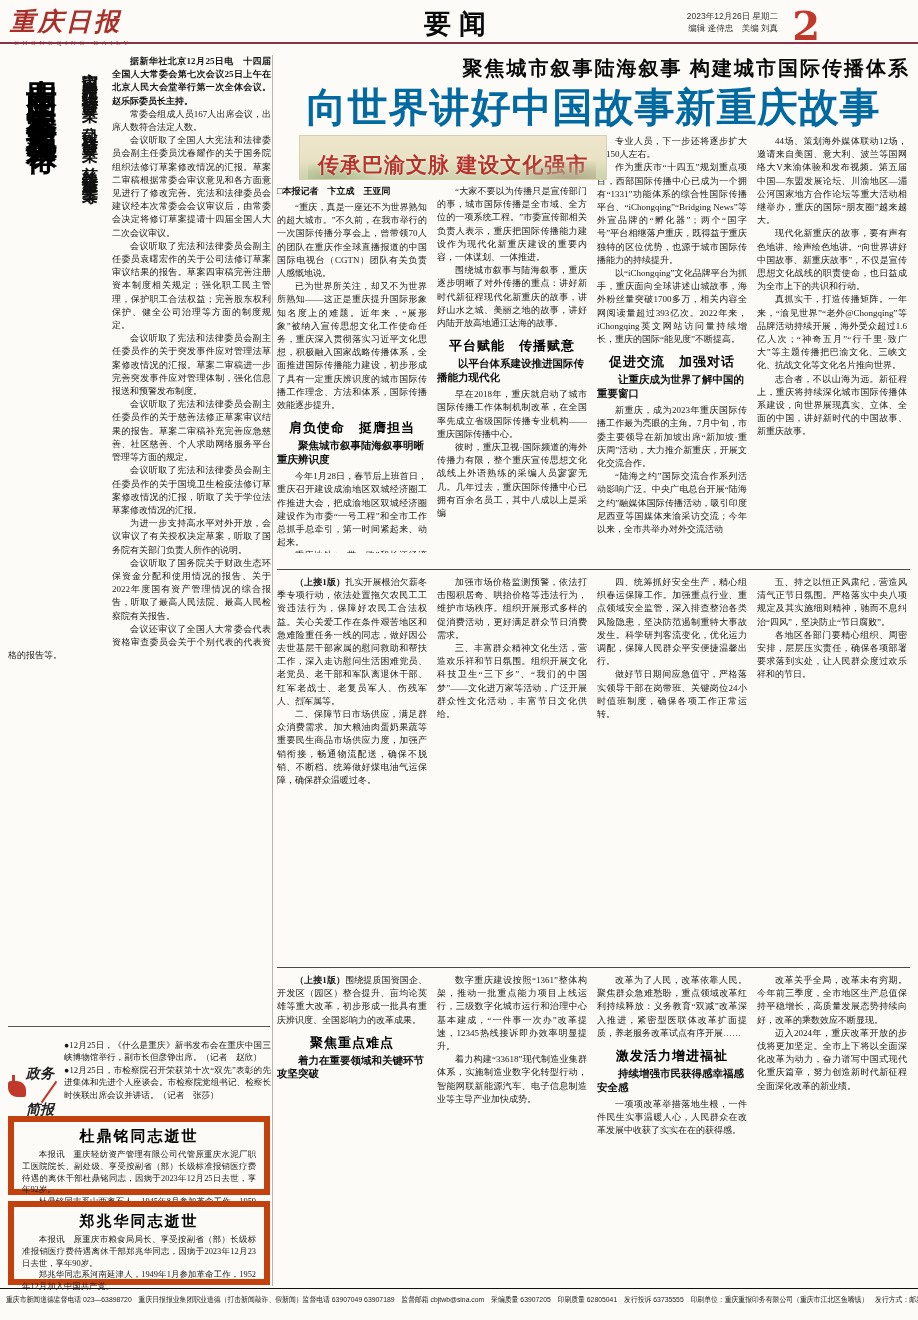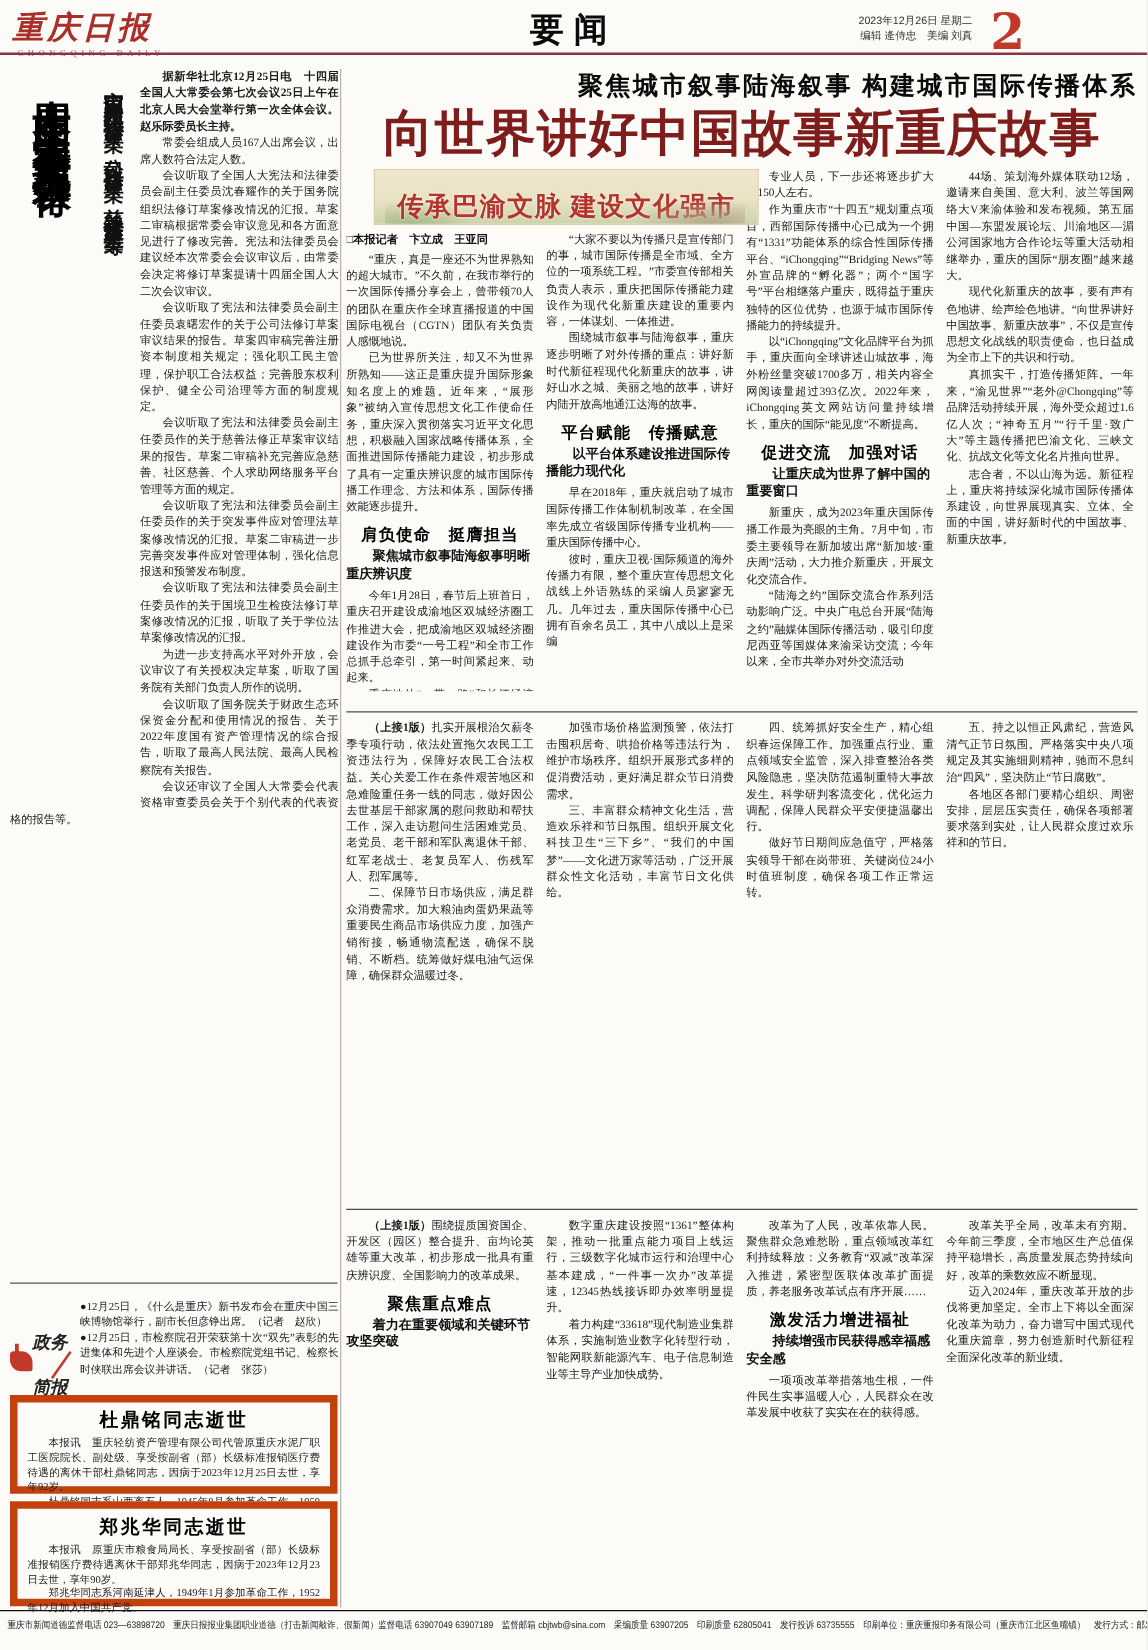--- a/index.html
+++ b/index.html
@@ -57,21 +57,21 @@
   .obit { position:absolute; left:8px; width:262px; border:6px solid #c2410c; padding:5px 8px 4px; background:#fcfbf7; }
   .obit1 { top:1116px; height:79px; }
   .obit2 { top:1201px; height:84px; }
   .obit-title { text-align:center; font-size:15px; font-weight:bold; letter-spacing:2px; margin-bottom:3px; color:#000; }
   .obit .para { font-size:8.4px; line-height:11.8px; }
   
   .main-story { position:absolute; left:277px; top:55px; width:633px; height:512px; overflow:hidden; }
   .kicker { text-align:right; font-family:"Liberation Sans","DejaVu Sans",sans-serif; font-weight:900;
     font-size:20px; letter-spacing:2px; color:#0a0a0a; }
   .headline { text-align:center; font-family:"Liberation Sans","DejaVu Sans",sans-serif; font-weight:900;
-    font-size:40px; letter-spacing:1px; color:#7f1d1d; margin-top:2px; line-height:46px; }
+    font-size:40px; letter-spacing:1px; color:#0369a1; margin-top:2px; line-height:46px; }
   .story-body { position:relative; margin-top:5px; height:418px; display:flex; gap:10px; overflow:hidden; }
   .banner { position:absolute; left:2px; top:0; width:308px; height:45px;
     background:linear-gradient(180deg,#efe6cd 0%,#e9e2c4 55%,#ccd3ad 100%);
     display:flex; align-items:flex-end; justify-content:center; border:1px solid #d8cfae;margin-left:20px; }
   .banner:before { content:""; position:absolute; left:8px; bottom:0; width:70px; height:18px;
     background:radial-gradient(ellipse at 30% 100%, #a8b98a 0%, transparent 70%); }
   .banner:after { content:""; position:absolute; right:10px; bottom:0; width:90px; height:20px;
     background:radial-gradient(ellipse at 70% 100%, #b3a98a 0%, transparent 70%); }
   .banner span { position:relative; font-size:21px; font-weight:bold; color:#b5342a; letter-spacing:1px;
     text-shadow:0 0 2px #fff; }
@@ -117,22 +117,22 @@
   <section class="npc">
     <div class="v-heads">
       <h1 class="v-title">十四届全国人大常委会第七次会议举行</h1>
       <h2 class="v-sub">审议国务院组织法修订草案、公司法修订草案、慈善法修正草案等</h2>
     </div>
     <div class="npc-body">
         <p class="para">据新华社北京12月25日电　十四届全国人大常委会第七次会议25日上午在北京人民大会堂举行第一次全体会议。赵乐际委员长主持。</p>
         <p class="para">常委会组成人员167人出席会议，出席人数符合法定人数。</p>
         <p class="para">会议听取了全国人大宪法和法律委员会副主任委员沈春耀作的关于国务院组织法修订草案修改情况的汇报。草案二审稿根据常委会审议意见和各方面意见进行了修改完善。宪法和法律委员会建议经本次常委会会议审议后，由常委会决定将修订草案提请十四届全国人大二次会议审议。</p>
         <p class="para">会议听取了宪法和法律委员会副主任委员袁曙宏作的关于公司法修订草案审议结果的报告。草案四审稿完善注册资本制度相关规定；强化职工民主管理，保护职工合法权益；完善股东权利保护、健全公司治理等方面的制度规定。</p>
+        <p class="para">会议听取了宪法和法律委员会副主任委员作的关于突发事件应对管理法草案修改情况的汇报。草案二审稿进一步完善突发事件应对管理体制，强化信息报送和预警发布制度。</p>
         <p class="para">会议听取了宪法和法律委员会副主任委员作的关于慈善法修正草案审议结果的报告。草案二审稿补充完善应急慈善、社区慈善、个人求助网络服务平台管理等方面的规定。</p>
-        <p class="para">会议听取了宪法和法律委员会副主任委员作的关于突发事件应对管理法草案修改情况的汇报。草案二审稿进一步完善突发事件应对管理体制，强化信息报送和预警发布制度。</p>
         <p class="para">会议听取了宪法和法律委员会副主任委员作的关于国境卫生检疫法修订草案修改情况的汇报，听取了关于学位法草案修改情况的汇报。</p>
         <p class="para">为进一步支持高水平对外开放，会议审议了有关授权决定草案，听取了国务院有关部门负责人所作的说明。</p>
         <p class="para">会议听取了国务院关于财政生态环保资金分配和使用情况的报告、关于2022年度国有资产管理情况的综合报告，听取了最高人民法院、最高人民检察院有关报告。</p>
         <p class="para">会议还审议了全国人大常委会代表资格审查委员会关于个别代表的代表资格的报告等。</p>
       </div>
   </section>
 
   <section class="briefs">
     <div class="briefs-logo">
       <span class="briefs-flag"></span>

